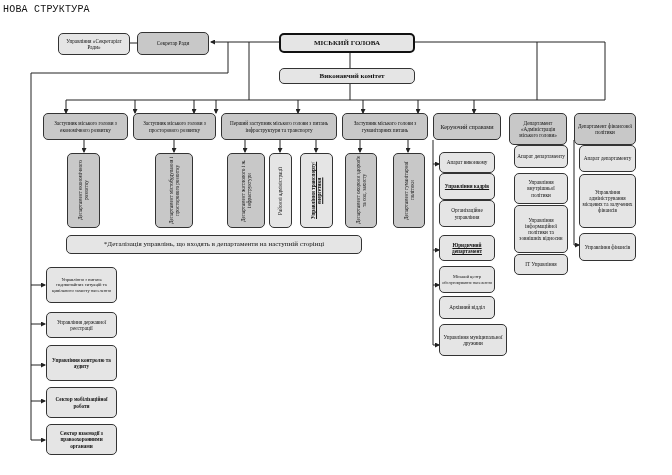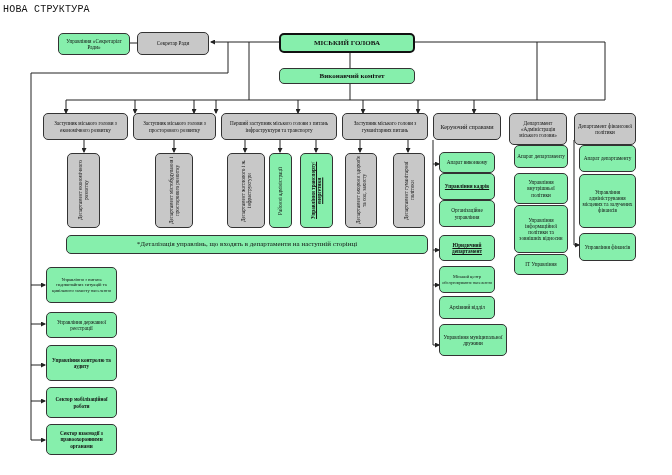--- a/index.html
+++ b/index.html
@@ -1,19 +1,19 @@
 <!DOCTYPE html>
 <html><head>
 <meta charset="utf-8">
 <style>
   html, body { margin:0; padding:0; background:#fff; }
   body { width:672px; height:475px; position:relative; overflow:hidden;
          font-family:"Liberation Serif","DejaVu Serif",serif; color:#111; }
   .title { position:absolute; left:3px; top:4px; font-size:10px; letter-spacing:0.2px;font-family:Liberation Mono, monospace; }
-  .box { position:absolute; border:1px solid #333; border-radius:5px; background:#86efac;
+  .box { position:absolute; border:1px solid #333; border-radius:5px; background:#e5e5e5;
          display:flex; align-items:center; justify-content:center; text-align:center;
          box-sizing:border-box; font-size:5.2px; line-height:6.2px; padding:1px 2px; }
   .gray { background:#c8c8c8; }
   .thick { border:2px solid #111; }
   .bold { font-weight:bold; }
   .ul { text-decoration:underline; }
   .vert { writing-mode:vertical-rl; transform:rotate(180deg); }
   .vwrap { padding:2px 1px; }
   svg.lines { position:absolute; left:0; top:0; width:672px; height:475px; pointer-events:none; }
   svg.lines line, svg.lines polyline { stroke:#222; stroke-width:1; fill:none; }
@@ -174,21 +174,21 @@
 <div class="box" style="left:579px;top:145px;width:57px;height:27px;">
     <span>Апарат департаменту</span>
   </div>
 <div class="box" style="left:579px;top:174px;width:57px;height:54px;">
     <span>Управління адміністрування місцевих та залучених фінансів</span>
   </div>
 <div class="box" style="left:579px;top:233px;width:57px;height:28px;">
     <span>Управління фінансів</span>
   </div>
 
-<div class="box" style="left:66px;top:235px;width:362px;height:19px;font-size:7px;">
+<div class="box" style="left:66px;top:235px;width:296px;height:19px;font-size:7px;">
     <span>*Деталізація управлінь, що входять в департаменти на наступній сторінці</span>
   </div>
 
 <div class="box" style="left:46px;top:267px;width:71px;height:36px;font-size:4.6px;line-height:5.6px;">
     <span>Управління з питань надзвичайних ситуацій та цивільного захисту населення</span>
   </div>
 <div class="box" style="left:46px;top:312px;width:71px;height:26px;">
     <span>Управління державної реєстрації</span>
   </div>
 <div class="box bold" style="left:46px;top:345px;width:71px;height:36px;">

